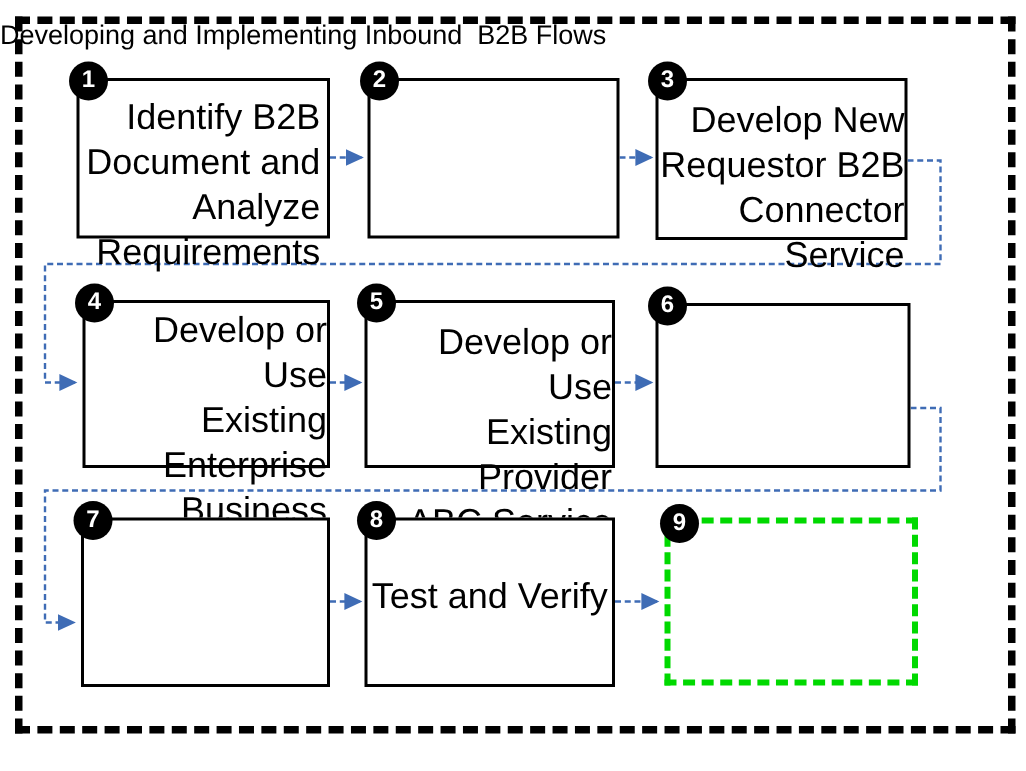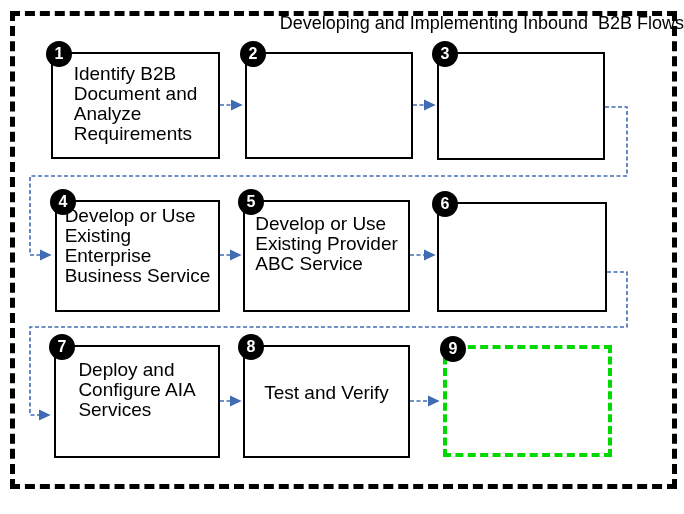--- a/index.html
+++ b/index.html
@@ -23,21 +23,21 @@
     position: absolute;
     left: 10px; top: 11px;
     width: 667px; height: 478px;
     border: 5px dashed var(--ink);
   }
 
   .diagram-title {
     position: absolute;
     left: 0; top: 13px;
     width: 100%;
-    text-align: right;
+    text-align: left;
     font-size: 18px;
     line-height: 20px;
     white-space: pre; 
   }
 
   .connector-layer {
     position: absolute;
     left: 0; top: 0;
     width: 684px; height: 514px;
   }
@@ -50,23 +50,23 @@
   .arrowhead { fill: var(--blue); }
 
   .step-box {
     position: absolute;
     background: #ffffff;
     border: 2px solid var(--ink);
     display: flex;
     justify-content: center;
   }
   .step-box .label {
-    font-size: 19px;
-    line-height: 20px;
-    text-align: left;
+    font-size: 24px;
+    line-height: 30px;
+    text-align: right;
     white-space: pre-line;
   }
   .step-box.green {
     border: 4px dashed var(--green);
   }
 
   .badge {
     position: absolute;
     left: -7px; top: -13px;
     width: 26px; height: 26px;
@@ -124,20 +124,23 @@
 Analyze
 Requirements</div>
   </div>
 
   <div class="step-box b2">
     <span class="badge">2</span>
   </div>
 
   <div class="step-box b3">
     <span class="badge">3</span>
+    <div class="label">Develop New
+Requestor B2B
+Connector Service</div>
   </div>
 
   <div class="step-box b4">
     <span class="badge">4</span>
     <div class="label">Develop or Use
 Existing
 Enterprise
 Business Service</div>
   </div>
 
@@ -147,23 +150,20 @@
 Existing Provider
 ABC Service</div>
   </div>
 
   <div class="step-box b6">
     <span class="badge">6</span>
   </div>
 
   <div class="step-box b7">
     <span class="badge">7</span>
-    <div class="label">Deploy and
-Configure AIA
-Services</div>
   </div>
 
   <div class="step-box b8">
     <span class="badge">8</span>
     <div class="label">Test and Verify</div>
   </div>
 
   <div class="step-box b9 green">
     <span class="badge">9</span>
   </div>

